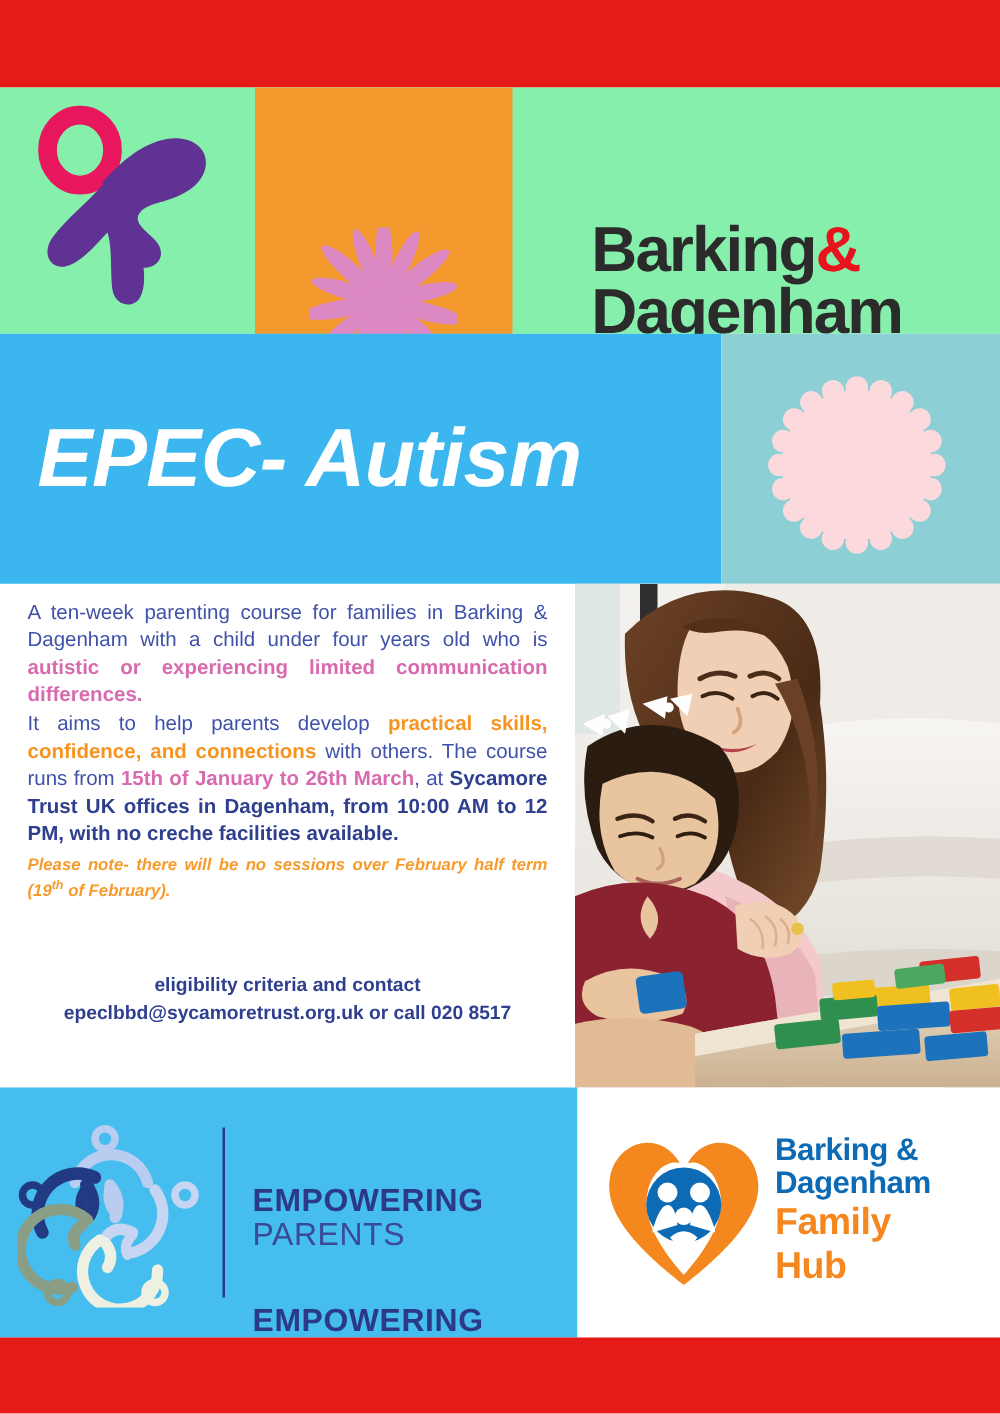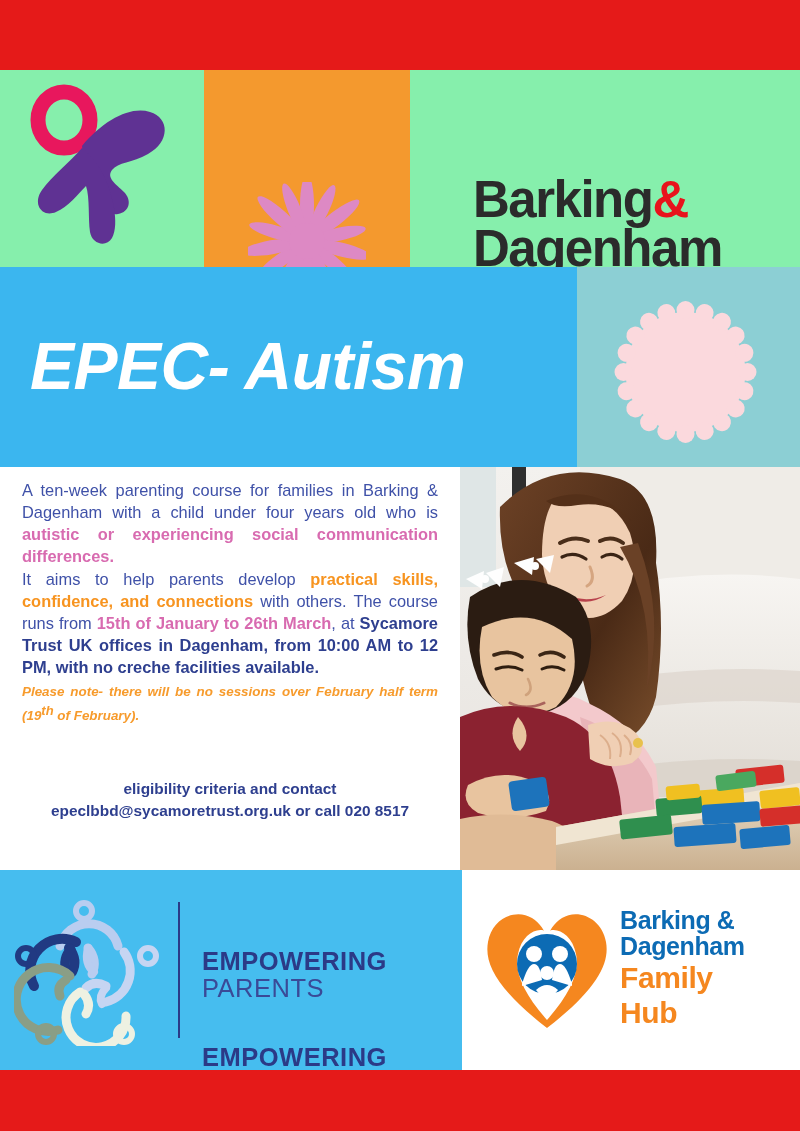--- a/index.html
+++ b/index.html
@@ -116,21 +116,21 @@
   .hl-navy { color: #2e3f8f; font-weight: bold; }
   .note {
     color: #f79b2c;
     font-size: 13.4px;
     font-style: italic;
     font-weight: bold;
     line-height: 1.4;
     text-align: justify;
     margin-top: 4px;
   }
-  .note sup { font-size: 13px; margin-top: 16px; }
+  .note sup { font-size: 10px; margin-top: 16px; }
 
   .register {
     position: absolute;
     left: 14px; top: 778px;
     width: 432px;
     text-align: center;
     color: #2e3f8f;
     font-size: 15.4px;
     font-weight: bold;
     line-height: 1.43;
@@ -461,21 +461,21 @@
         <rect x="214" y="358" width="62" height="20" rx="3" fill="#1d73bb" transform="rotate(-4 245 368)"></rect>
         <rect x="280" y="360" width="50" height="20" rx="3" fill="#1d73bb" transform="rotate(-5 305 370)"></rect>
         <rect x="256" y="306" width="40" height="16" rx="3" fill="#4aa85f" transform="rotate(-7 276 314)"></rect>
         <rect x="206" y="318" width="34" height="14" rx="3" fill="#f0c021" transform="rotate(-5 223 325)"></rect>
       </g>
     </svg>
   </div>
 
   <div class="body-col">
     <p class="para">
-      <span>A ten-week parenting course for families in Barking &amp; Dagenham with a child under four years old who is </span><span class="hl-pink">autistic or experiencing social communication differences</span><span class="hl-pink">.</span>
+      <span>A ten-week parenting course for families in Barking &amp; Dagenham with a child under four years old who is </span><span class="hl-pink">autistic or experiencing limited communication differences</span><span class="hl-pink">.</span>
     </p>
     <p class="para para2">
       <span>It aims to help parents develop </span><span class="hl-orange">practical skills, confidence, and connections</span><span> with others. The course runs from </span><span class="hl-pink">15th of January to 26th March</span><span>, at </span><span class="hl-navy">Sycamore Trust UK offices in Dagenham, from 10:00 AM to 12 PM, with no creche facilities available.</span>
     </p>
     <p class="note">
       <span>Please note- there will be no sessions over February half term (19</span><sup>th</sup><span> of February).</span>
     </p>
   </div>
 
   <div class="register">

